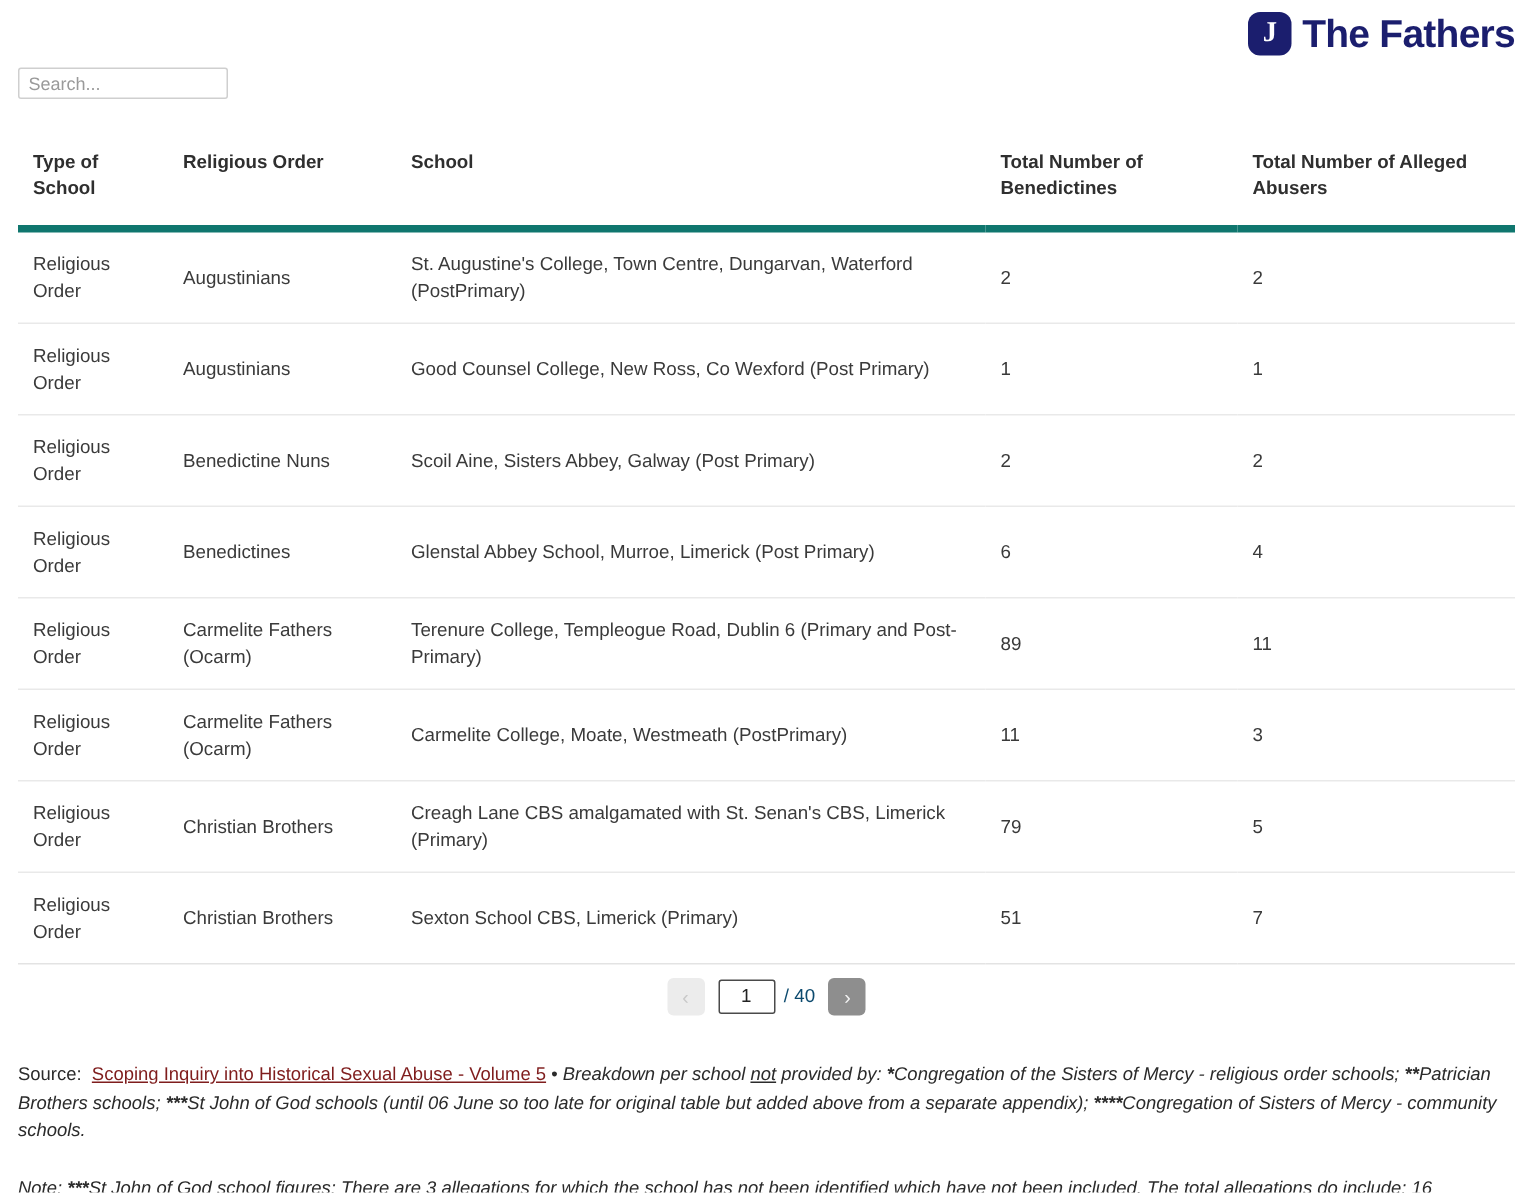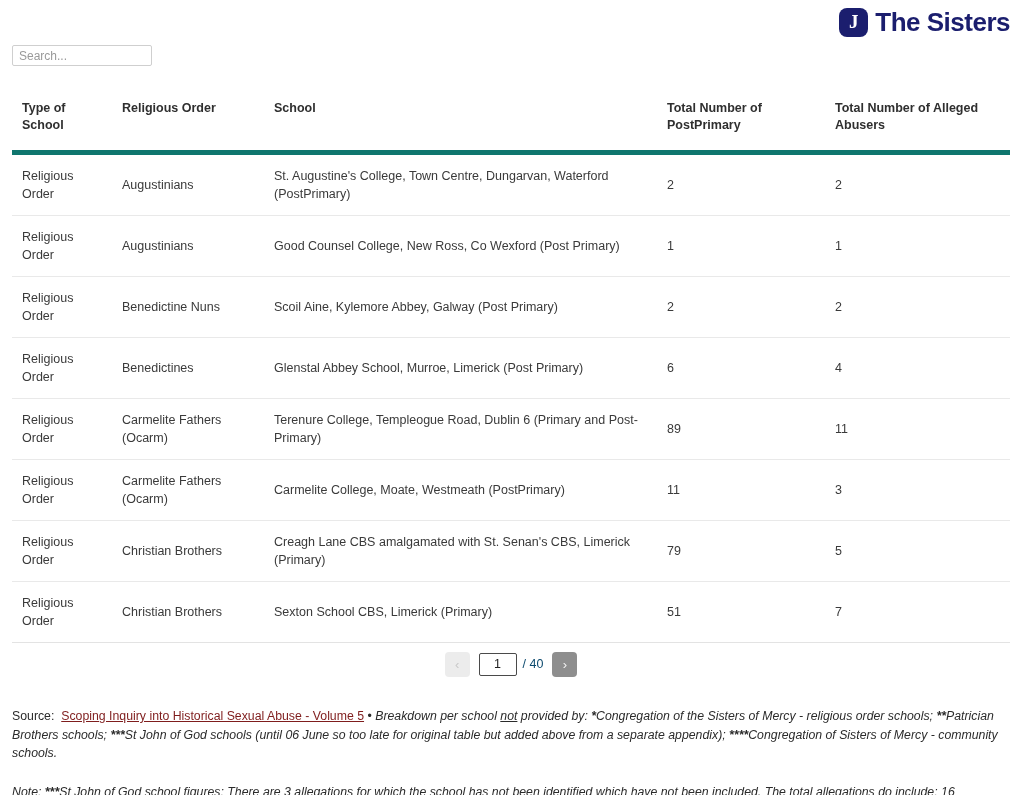--- a/index.html
+++ b/index.html
@@ -185,21 +185,21 @@
 </head>
 <body>
 
 <div class="page">
 
   <div class="topbar">
     <div class="logo">
       <div class="logo-mark">
         <span>J</span>
       </div>
-      <div class="logo-text">The Sisters</div>
+      <div class="logo-text">The Fathers</div>
     </div>
   </div>
 
   <div class="search-row">
     <input class="search-input" type="text" placeholder="Search..." style="">
   </div>
 
   <div class="table-wrap">
     <table class="data">
       <colgroup>
@@ -207,21 +207,21 @@
           <col class="c-order">
           <col class="c-school">
         <col class="c-alleg">
           <col class="c-abusers">
       </colgroup>
       <thead>
         <tr>
           <th>Type of School</th>
           <th>Religious Order</th>
           <th>School</th>
-          <th>Total Number of PostPrimary</th>
+          <th>Total Number of Benedictines</th>
           <th>Total Number of Alleged Abusers</th>
         </tr>
       </thead>
       <tbody>
         <tr>
           <td>Religious Order</td>
           <td>Augustinians</td>
           <td>St. Augustine's College, Town Centre, Dungarvan, Waterford (PostPrimary)</td>
           <td>2</td>
           <td>2</td>
@@ -229,21 +229,21 @@
         <tr>
           <td>Religious Order</td>
           <td>Augustinians</td>
           <td>Good Counsel College, New Ross, Co Wexford (Post Primary)</td>
           <td>1</td>
           <td>1</td>
         </tr>
         <tr>
           <td>Religious Order</td>
           <td>Benedictine Nuns</td>
-          <td>Scoil Aine, Kylemore Abbey, Galway (Post Primary)</td>
+          <td>Scoil Aine, Sisters Abbey, Galway (Post Primary)</td>
           <td>2</td>
           <td>2</td>
         </tr>
         <tr>
           <td>Religious Order</td>
           <td>Benedictines</td>
           <td>Glenstal Abbey School, Murroe, Limerick (Post Primary)</td>
           <td>6</td>
           <td>4</td>
         </tr>

